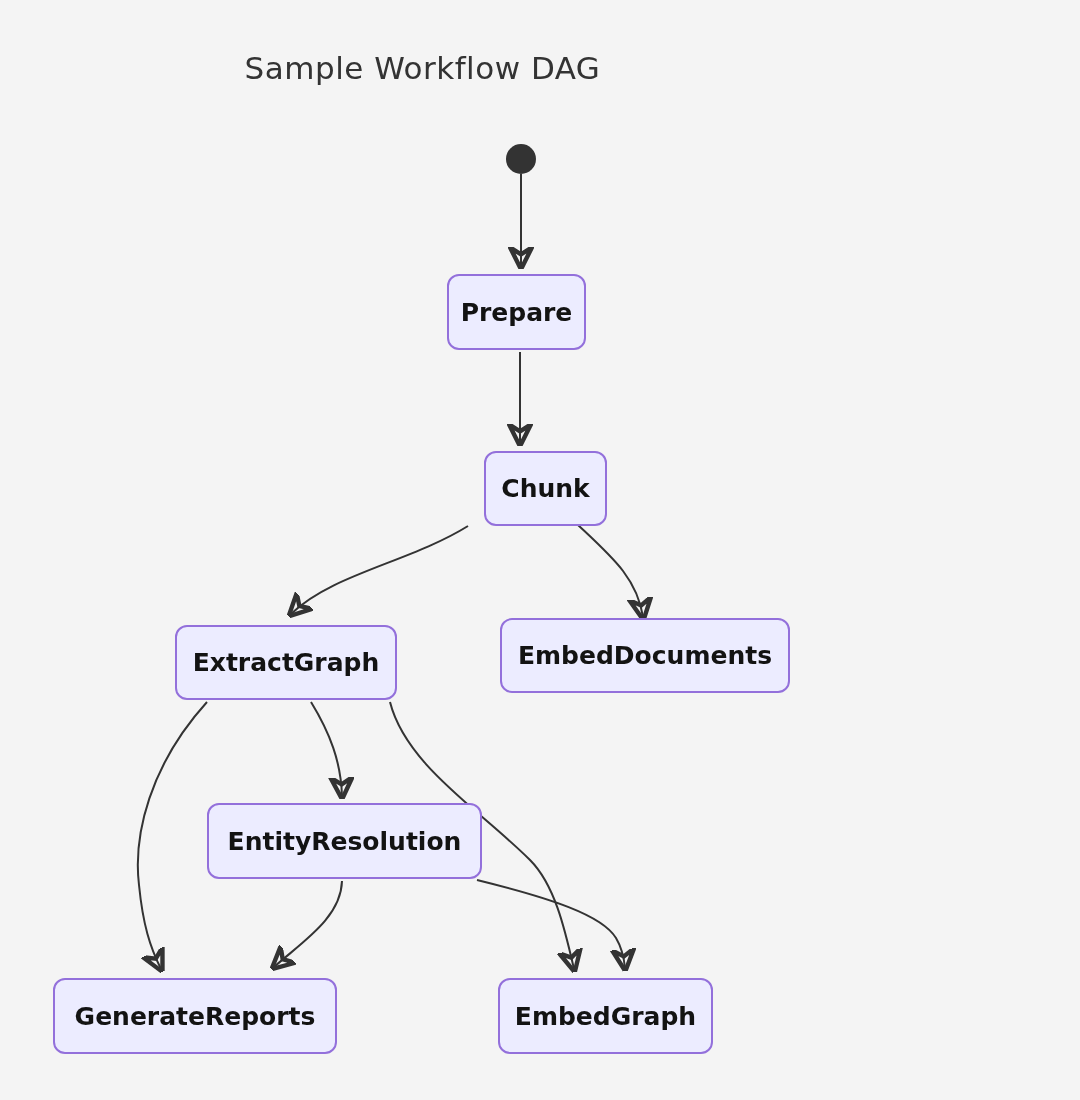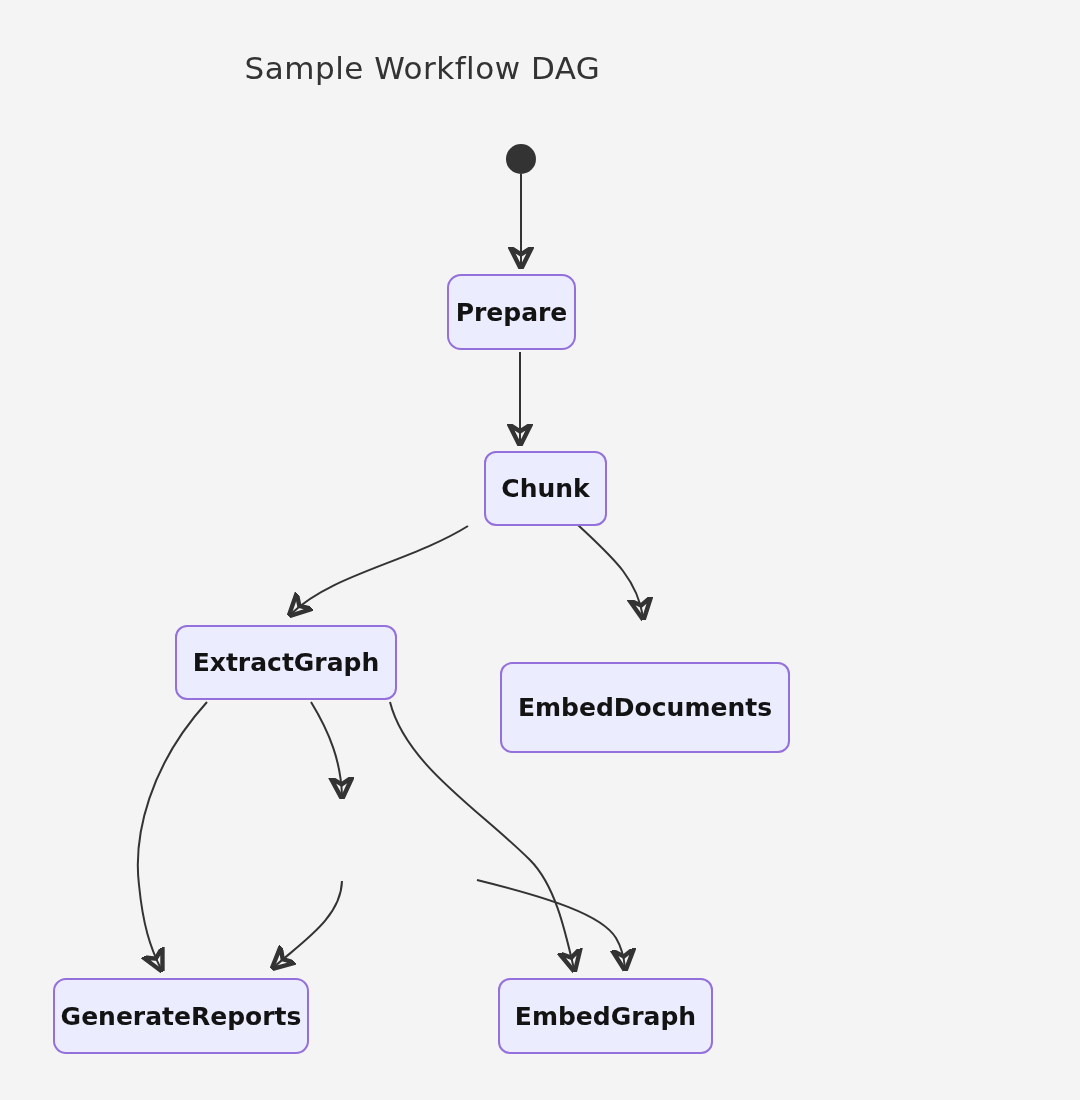--- a/index.html
+++ b/index.html
@@ -36,26 +36,26 @@
     background:var(--node-fill);
     border:2px solid var(--node-border);
     border-radius:12px;
     display:flex;align-items:center;justify-content:center;
     box-sizing:border-box;
   }
   .node-label{
     font-size:25px;font-weight:bold;color:var(--node-text);
     white-space:nowrap;
   }
-  .n-prepare          {left:447px;top:274px;width:129px;height:76px;border-radius:14px;}
+  .n-prepare          {left:447px;top:274px;width:139px;height:76px;}
   .n-chunk            {left:484px;top:451px;width:123px;height:75px;}
   .n-extract-graph    {left:175px;top:625px;width:222px;height:75px;justify-content:center;}
-  .n-embed-documents  {left:500px;top:662px;width:290px;height:91px;}
+  .n-embed-documents  {left:500px;top:618px;width:290px;height:75px;}
   .n-entity-resolution{left:207px;top:803px;width:275px;height:76px;}
-  .n-generate-reports {left:53px; top:978px;width:256px;height:76px;border-radius:13px;}
+  .n-generate-reports {left:53px; top:978px;width:284px;height:76px;}
   .n-embed-graph      {left:498px;top:978px;width:215px;height:76px;}
 </style>
 </head>
 <body>
 
 <div class="canvas">
 
   <svg class="edges-layer" width="1080" height="1100" viewBox="0 0 1080 1100" xmlns="http://www.w3.org/2000/svg">
     <defs>
       <marker id="arrow" viewBox="0 0 10 10" refX="8.5" refY="5" markerWidth="11" markerHeight="13" orient="auto">
@@ -87,20 +87,23 @@
   </div>
 
   <div class="node n-extract-graph">
     <span class="node-label">ExtractGraph</span>
   </div>
 
   <div class="node n-embed-documents">
     <span class="node-label">EmbedDocuments</span>
   </div>
 
+  <div class="node n-entity-resolution">
+    <span class="node-label">EntityResolution</span>
+  </div>
 
   <div class="node n-generate-reports">
     <span class="node-label">GenerateReports</span>
   </div>
 
   <div class="node n-embed-graph">
     <span class="node-label">EmbedGraph</span>
   </div>
 
 </div>

